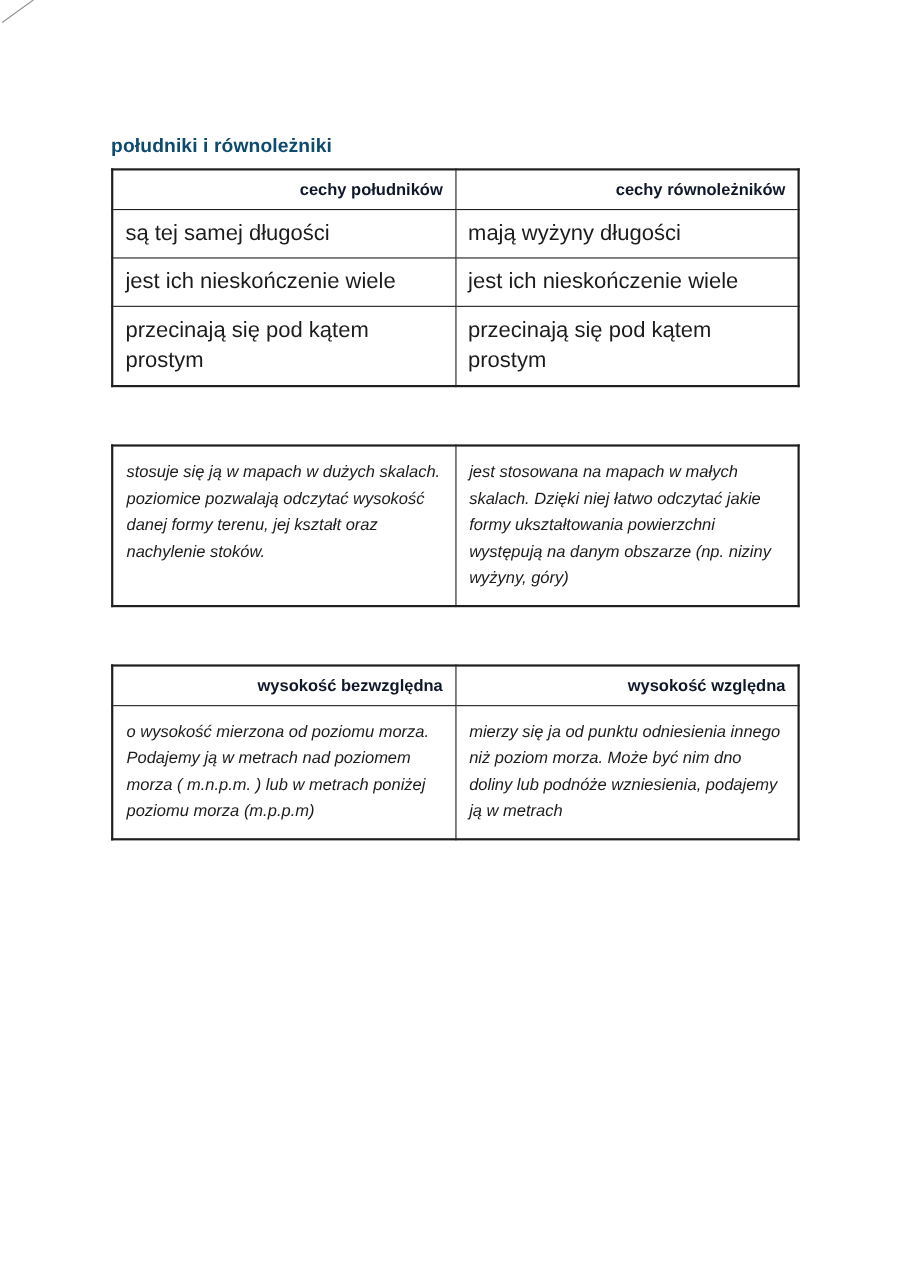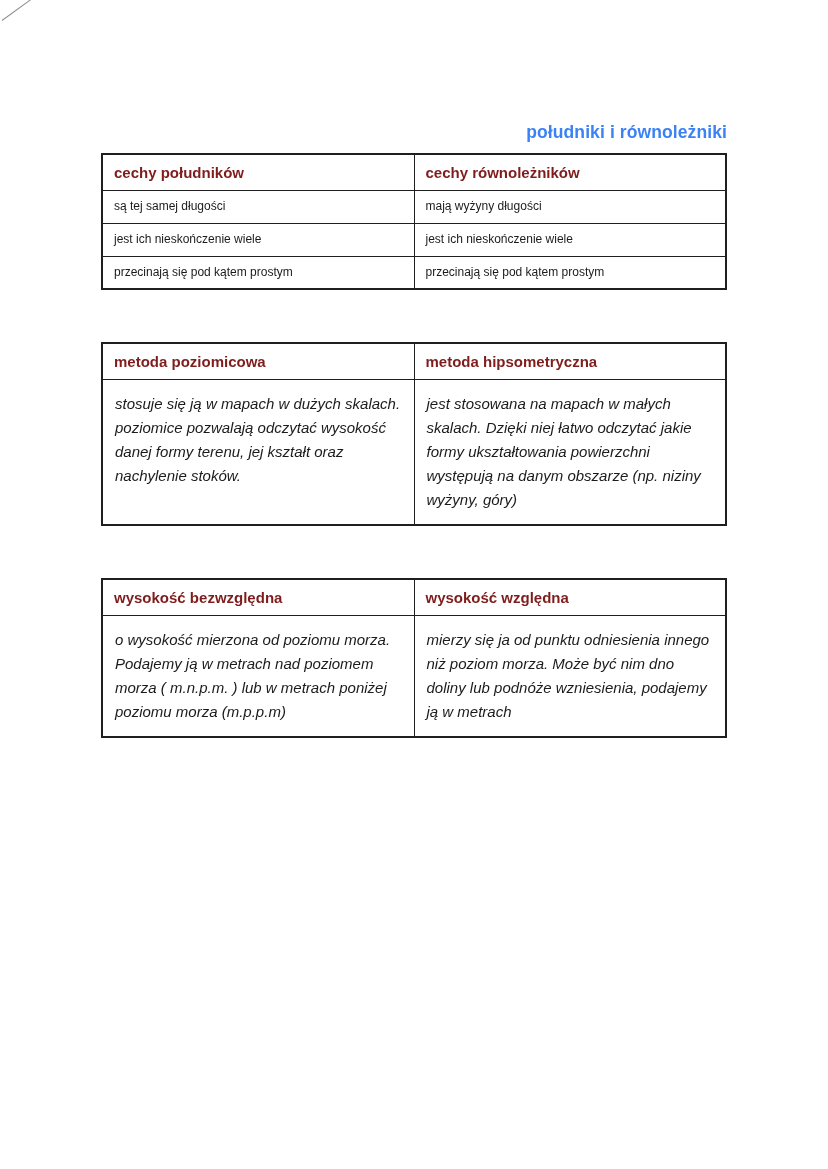--- a/index.html
+++ b/index.html
@@ -31,45 +31,44 @@
   }
   .content {
     position: absolute;
     left: 101px;
     top: 122px;
     width: 626px;
   }
   .section-title {
     font-size: 17.5px;
     font-weight: bold;
-    color: #3b82f6;
+    color: #0c4a6e;
     letter-spacing: 0.1px;
     margin-bottom: 10px;
-    text-align: right;
   }
   table {
     width: 626px;
     border-collapse: collapse;
     table-layout: fixed;
   }
   table, th, td {
     border: 1.5px solid #1f1f1f;
   }
   table {
     border-width: 2px;
   }
   th {
     font-size: 15px;
     font-weight: bold;
-    text-align: left;
+    text-align: right;
     padding: 9px 11px;
-    color: #7f1d1d;
+    color: #0f172a;
   }
   td {
-    font-size: 12px;
+    font-size: 20px;
     text-align: left;
     vertical-align: top;
     padding: 7px 11px 8px 11px;
     line-height: 1.4;
     color: #1b1b1b;
   }
   .tall td {
     padding: 12px 12px 12px 12px;
     font-size: 15px;
     line-height: 1.6;
@@ -117,24 +116,20 @@
 
     <div class="gap-after-t1"></div>
 
 
     <table class="tall">
       <colgroup>
           <col>
           <col>
         </colgroup>
       <tbody>
-          <tr>
-        <th>metoda poziomicowa</th>
-        <th>metoda hipsometryczna</th>
-      </tr>
       <tr>
         <td>stosuje się ją w mapach w dużych skalach. poziomice pozwalają odczytać wysokość danej formy terenu, jej kształt oraz nachylenie stoków.</td>
         <td>jest stosowana na mapach w małych skalach. Dzięki niej łatwo odczytać jakie formy ukształtowania powierzchni występują na danym obszarze (np. niziny wyżyny, góry)</td>
       </tr>
     </tbody>
       </table>
 
     <div class="gap-after-t2"></div>
 
     <table class="tall">

